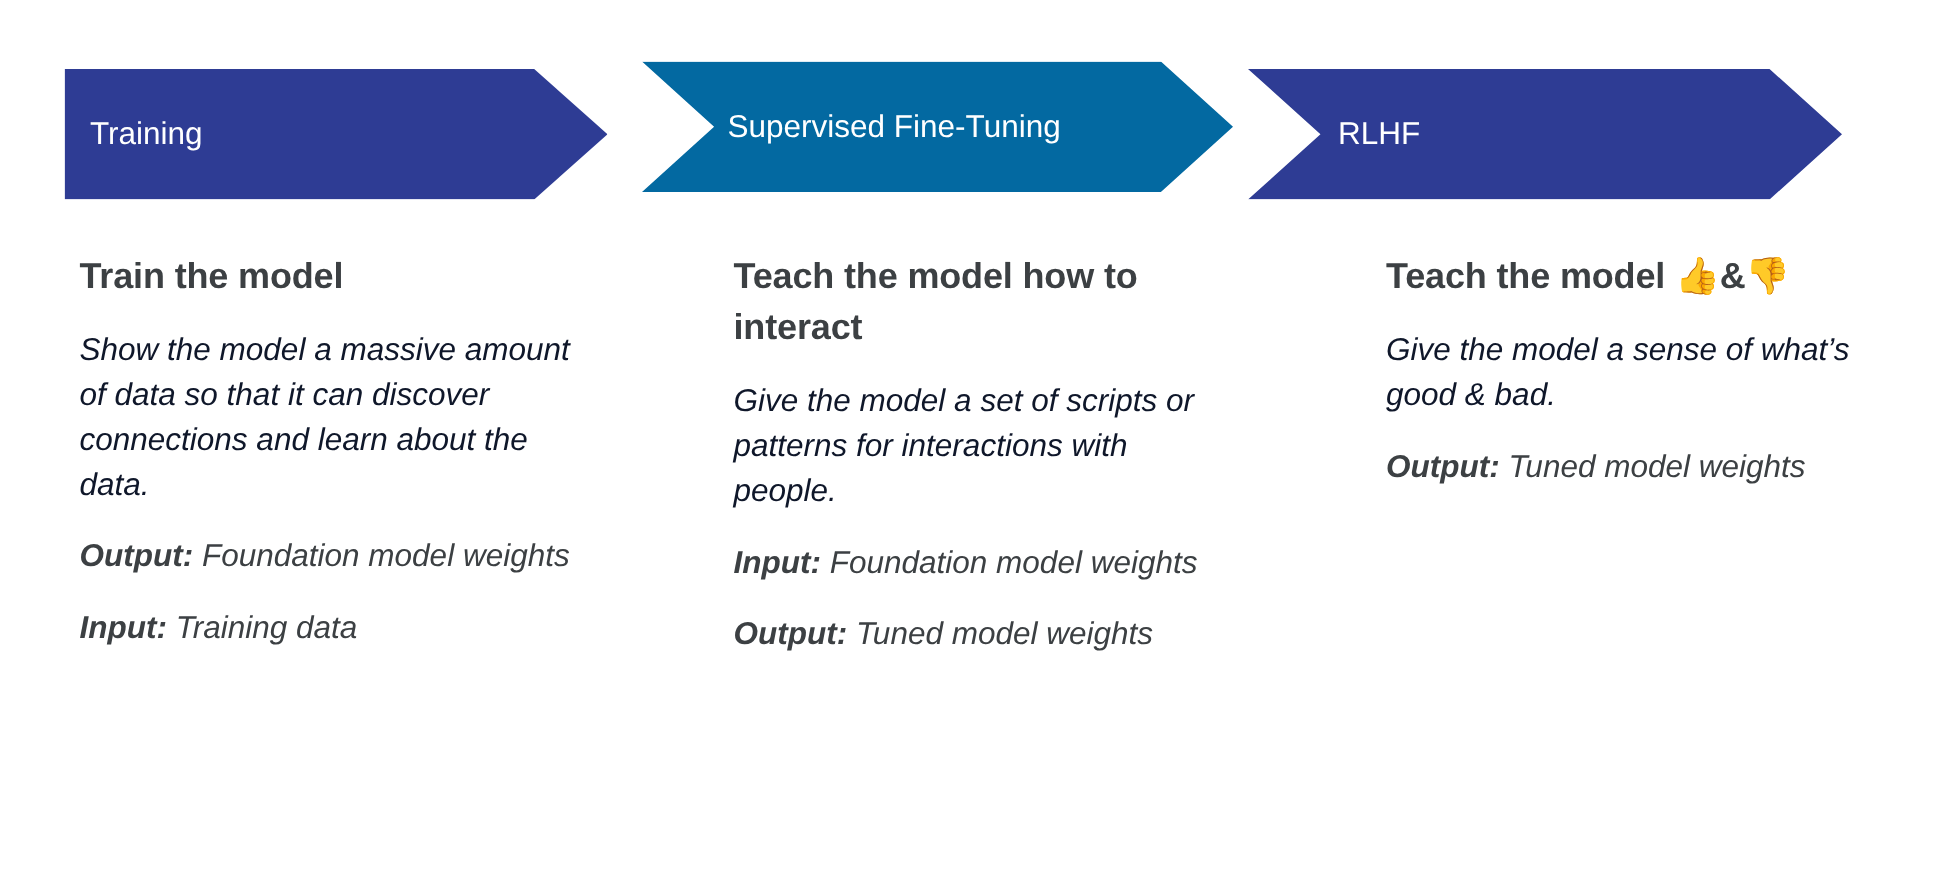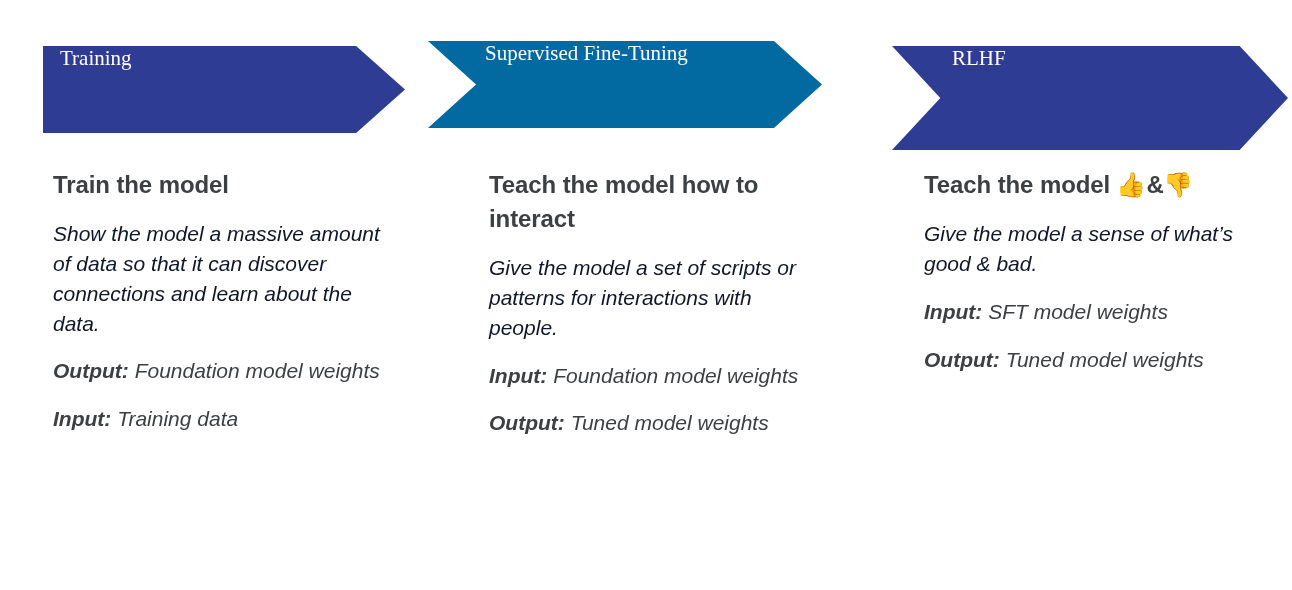--- a/index.html
+++ b/index.html
@@ -20,22 +20,22 @@
   .banner-row {
     position: absolute;
     left: 0;
     top: 0;
     width: 1292px;
     height: 150px;
   }
   .chevron {
     position: absolute;
     display: flex;
+    align-items: center;
     box-sizing: border-box;
-    font-family: Liberation Serif, serif;
   }
   .chevron-label {
     color: #ffffff;
     font-size: 21px;
     line-height: 1.2;
     white-space: nowrap;
     font-weight: 400;
   }
 
   
@@ -55,24 +55,24 @@
     top: 41px;
     width: 394px;
     height: 87px;
     background: #0369a1;
     -webkit-clip-path: polygon(0 0, 87.8% 0, 100% 50%, 87.8% 100%, 0 100%, 12.2% 50%);
     clip-path: polygon(0 0, 87.8% 0, 100% 50%, 87.8% 100%, 0 100%, 12.2% 50%);
     padding-left: 57px;
   }
   
   .chev-3 {
-    left: 892px;
+    left: 832px;
     top: 46px;
     width: 396px;
-    height: 104px;
+    height: 87px;
     background: #2E3C94;
     -webkit-clip-path: polygon(0 0, 87.8% 0, 100% 50%, 87.8% 100%, 0 100%, 12.2% 50%);
     clip-path: polygon(0 0, 87.8% 0, 100% 50%, 87.8% 100%, 0 100%, 12.2% 50%);
     padding-left: 60px;
   }
 
   
   .column {
     position: absolute;
     top: 168px;
@@ -161,20 +161,16 @@
     <span class="io-value">Tuned model weights</span>
   </p>
 </div>
 
 <div class="column col-3">
   <p class="col-heading">
     <span>Teach the model </span><span class="emoji">👍</span><span>&amp;</span><span class="emoji">👎</span>
   </p>
   <p class="col-body">Give the model a sense of what’s good &amp; bad.</p>
   <p class="col-io">
-    <span class="io-label">Input:</span>
-    <span class="io-value">SFT model weights</span>
-  </p>
-  <p class="col-io">
     <span class="io-label">Output:</span>
     <span class="io-value">Tuned model weights</span>
   </p>
 </div>
 
 </body></html>

